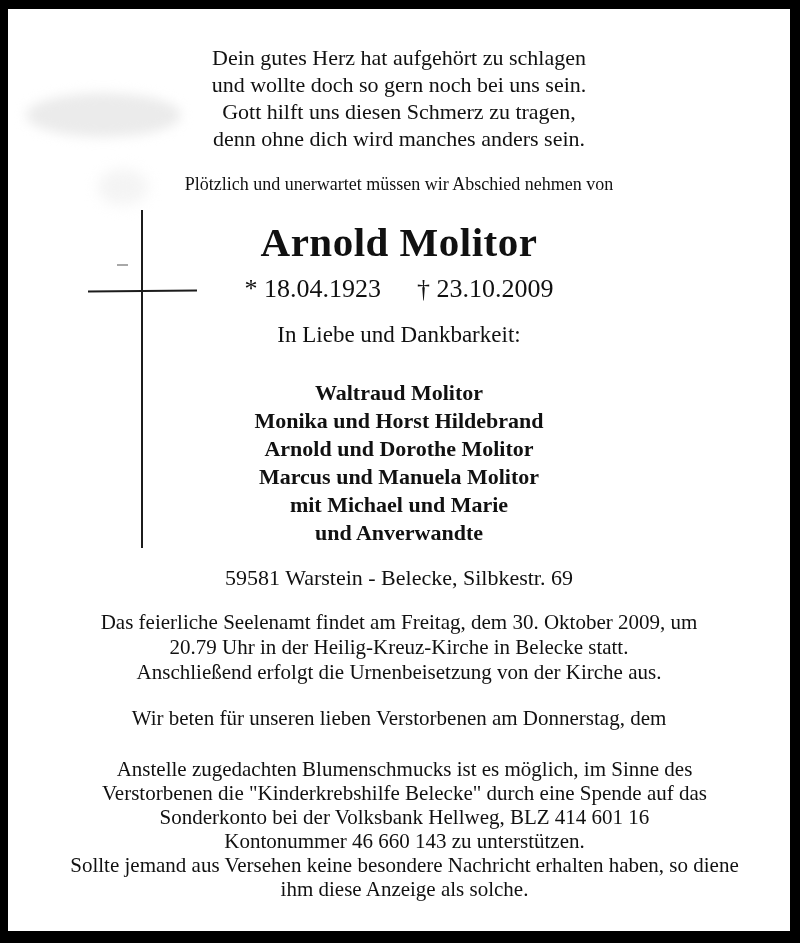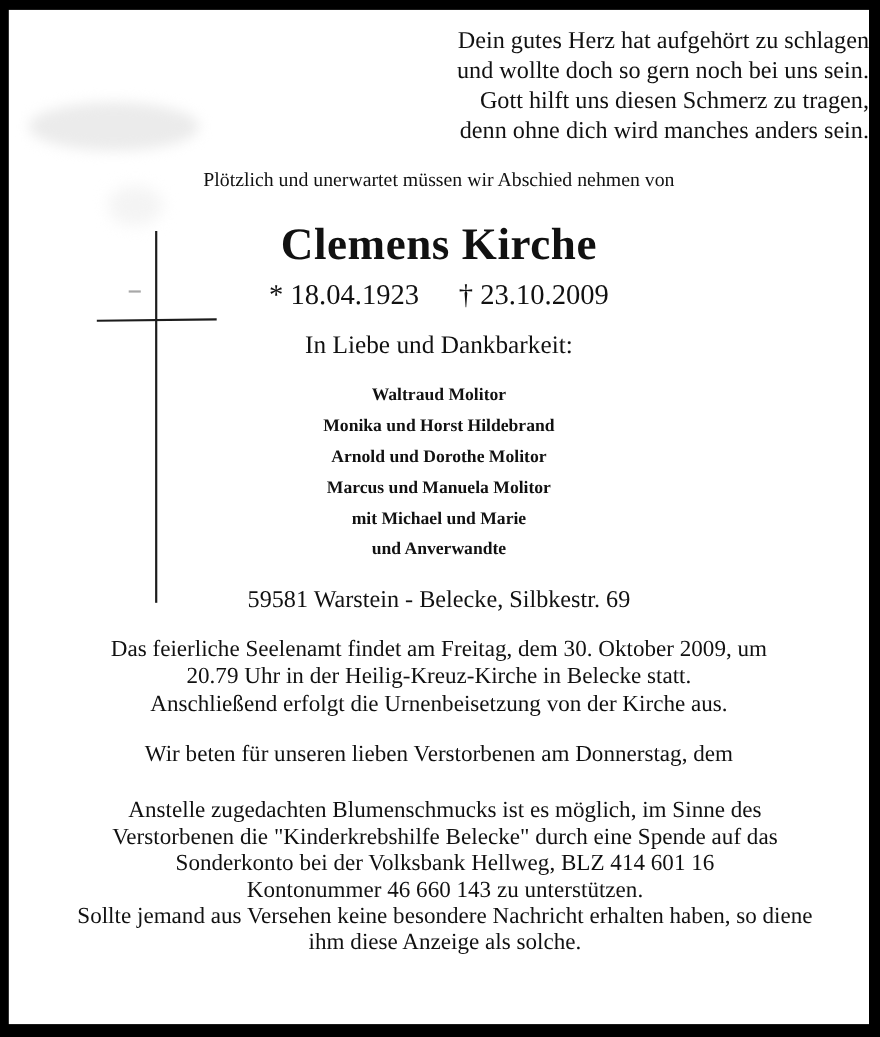--- a/index.html
+++ b/index.html
@@ -27,24 +27,23 @@
   .content {
     width: 100%;
     text-align: center;
     position: relative;
     z-index: 2;
   }
   .line {
     white-space: nowrap;
   }
   .poem {
-    margin-top: 14px;
+    margin-top: 35px;
     font-size: 22px;
     line-height: 27px;
-    text-align: right;
   }
   .intro {
     margin-top: 19px;
     font-size: 18px;
     line-height: 27px;
   }
   .deceased-name {
     margin-top: 20px;
     font-size: 41px;
     line-height: 48px;
@@ -58,22 +57,22 @@
     display: flex;
     justify-content: center;
     gap: 36px;
   }
   .salutation {
     margin-top: 17px;
     font-size: 23px;
     line-height: 27px;
   }
   .mourners {
-    margin-top: 19px;
-    font-size: 16px;
+    margin-top: 31px;
+    font-size: 22px;
     line-height: 28px;
     font-weight: bold;
   }
   .address {
     margin-top: 17px;
     font-size: 22px;
     line-height: 27px;
   }
   .para-service {
     margin-top: 19px;
@@ -166,21 +165,21 @@
 
     <div class="poem">
       <div class="line">Dein gutes Herz hat aufgehört zu schlagen</div>
       <div class="line">und wollte doch so gern noch bei uns sein.</div>
       <div class="line">Gott hilft uns diesen Schmerz zu tragen,</div>
       <div class="line">denn ohne dich wird manches anders sein.</div>
     </div>
 
     <div class="intro line">Plötzlich und unerwartet müssen wir Abschied nehmen von</div>
 
-    <div class="deceased-name line">Clemens Kirche</div>
+    <div class="deceased-name line">Arnold Molitor</div>
 
     <div class="dates">
       <span class="line">* 18.04.1923</span>
       <span class="line">† 23.10.2009</span>
     </div>
 
     <div class="salutation line">In Liebe und Dankbarkeit:</div>
 
     <div class="mourners">
       <div class="line">Waltraud Molitor</div>

